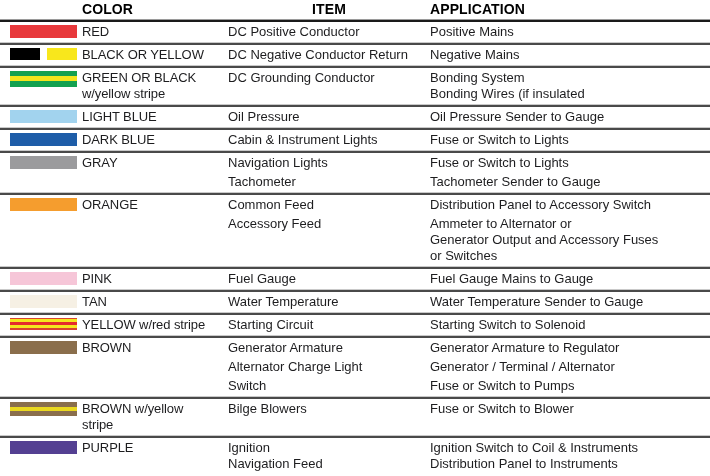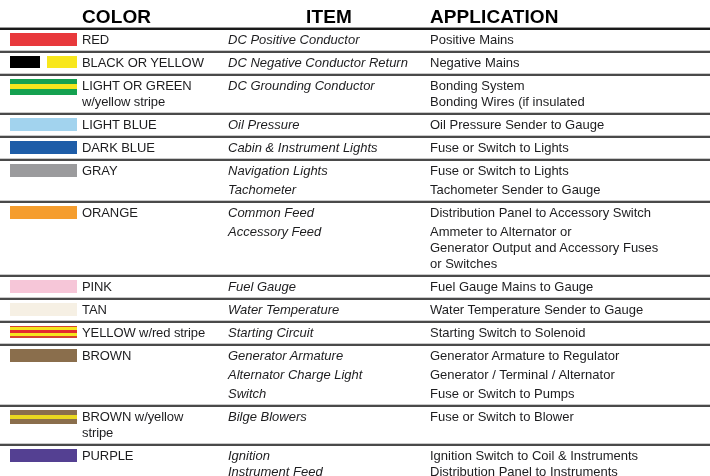--- a/index.html
+++ b/index.html
@@ -1,40 +1,40 @@
 <!DOCTYPE html>
 <html><head>
 <meta charset="utf-8">
 <style>
   html,body { margin:0; padding:0; background:#ffffff; }
   .page {
     position:relative; width:710px; height:476px; overflow:hidden;
     background:#ffffff; color:#1d1d1f;
     font-family:"Liberation Sans", sans-serif;
   }
-  .hdr { display:flex; padding:9px 0 2px 0; font-weight:bold; font-size:19px;
+  .hdr { display:flex; padding:1px 0 2px 0; font-weight:bold; font-size:14px;
          line-height:16px; color:#000; letter-spacing:0.1px; }
   .c-swatch { width:82px; box-sizing:border-box; padding-left:10px; }
   .c-color  { width:146px; box-sizing:border-box; }
   .c-item   { width:202px; box-sizing:border-box;text-align:center; }
   .c-app    { flex:1; }
   .divider { height:3px;
     background:linear-gradient(to bottom, #c9c9c9 0 1px, #4a4a4a 1px 3px); }
   .divider.strong {
     background:linear-gradient(to bottom, #9a9a9a 0 1px, #1a1a1a 1px 3px); }
   .row { display:flex; padding:2px 0; font-size:13px; line-height:16px; }
   .swatch-cell { width:82px; box-sizing:border-box; padding-left:10px;
                  padding-top:1px; display:flex; gap:7px; align-items:flex-start; }
   .swatch-block { flex:none; }
   .color-cell { width:146px; box-sizing:border-box; white-space:pre-line;
                 letter-spacing:-0.1px; padding-right:13px; }
   .entries { flex:1; display:flex; flex-direction:column; }
   .entry { display:flex; }
   .entry + .entry { margin-top:3px; }
-  .entry .item { width:202px; box-sizing:border-box; white-space:pre-line; padding-right:22px;font-style:italic; }
+  .entry .item { width:202px; box-sizing:border-box; white-space:pre-line; padding-right:22px; }
   .entry .app  { flex:1; white-space:pre-line; padding-right:20px; }
 </style>
 </head>
 <body>
 
 <div class="page">
 
   <div class="hdr">
     <div class="c-swatch"></div>
     <div class="c-color">COLOR</div>
@@ -69,21 +69,21 @@
       <div class="app">Negative Mains</div>
         </div>
     </div>
   </div>
   <div class="divider"></div>
 
   <div class="row">
     <div class="swatch-cell">
         <div class="swatch-block" style="width: 67px; height: 16px; background: linear-gradient(rgb(20, 161, 80) 0%, rgb(20, 161, 80) 31.3%, rgb(244, 229, 29) 31.3%, rgb(244, 229, 29) 62.5%, rgb(20, 161, 80) 62.5%, rgb(20, 161, 80) 100%);"></div>
       </div>
-    <div class="color-cell">LIGHT OR GREEN
+    <div class="color-cell">GREEN OR BLACK
 w/yellow stripe</div>
     <div class="entries">
       <div class="entry">
           <div class="item">DC Grounding Conductor</div>
       <div class="app">Bonding System
 Bonding Wires (if insulated</div>
         </div>
     </div>
   </div>
   <div class="divider"></div>
@@ -233,20 +233,20 @@
   <div class="divider"></div>
 
   <div class="row">
     <div class="swatch-cell">
         <div class="swatch-block" style="width: 67px; height: 13px; background: rgb(84, 64, 146);"></div>
       </div>
     <div class="color-cell">PURPLE</div>
     <div class="entries">
       <div class="entry">
           <div class="item">Ignition
-Instrument Feed</div>
+Navigation Feed</div>
       <div class="app">Ignition Switch to Coil &amp; Instruments
 Distribution Panel to Instruments</div>
         </div>
     </div>
   </div>
 
 </div>
 
 </body></html>

